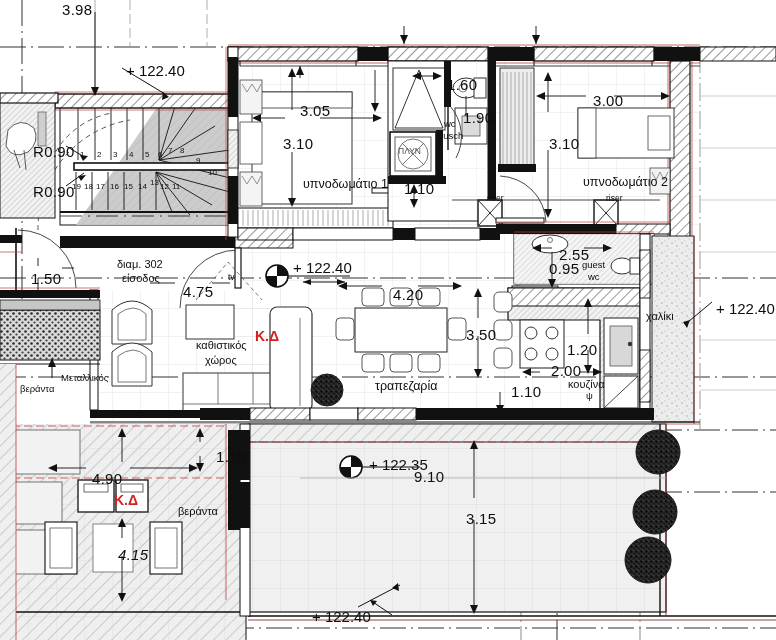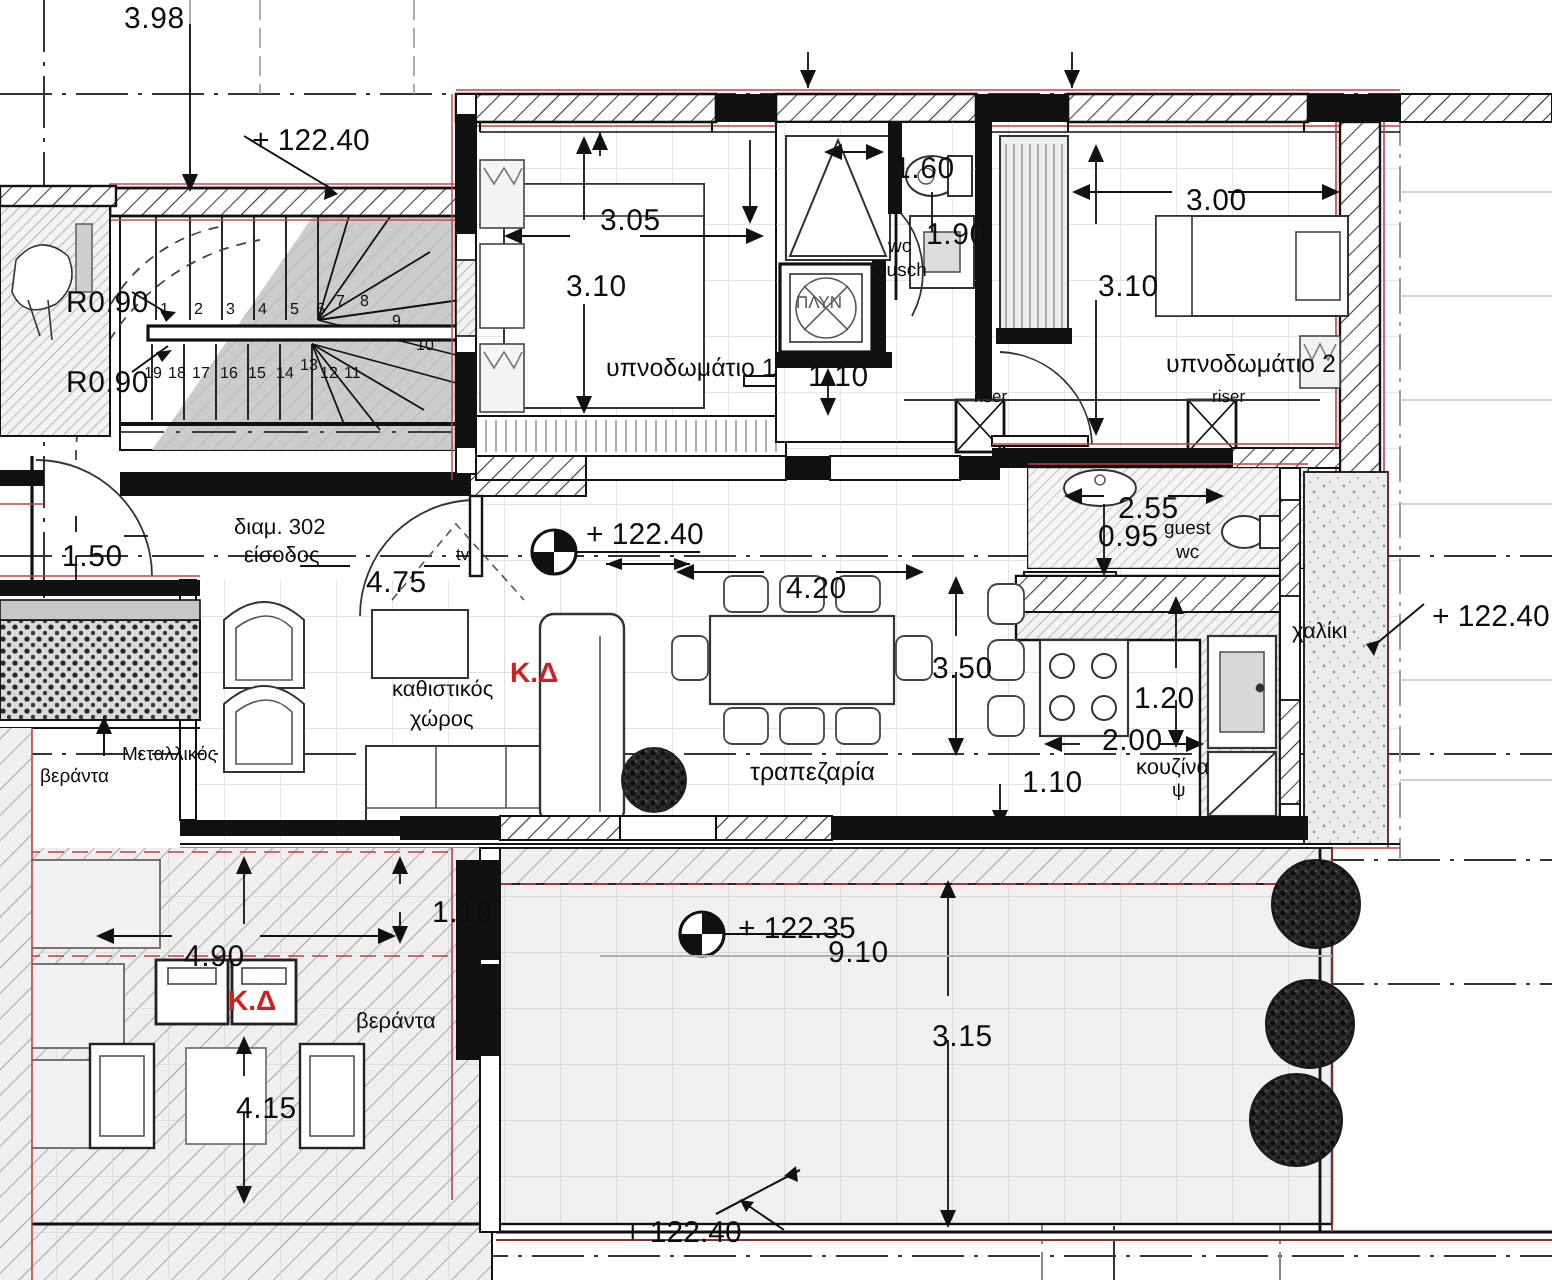--- a/index.html
+++ b/index.html
@@ -644,21 +644,21 @@
   <div class="lbl dim" style="left:549px;top:135px;">3.10</div>
   <div class="lbl dim" style="left:559px;top:246px;">2.55</div>
   <div class="lbl dim" style="left:549px;top:260px;">0.95</div>
   <div class="lbl dim" style="left:393px;top:286px;">4.20</div>
   <div class="lbl dim" style="left:466px;top:326px;">3.50</div>
   <div class="lbl dim" style="left:567px;top:341px;">1.20</div>
   <div class="lbl dim" style="left:551px;top:362px;">2.00</div>
   <div class="lbl dim" style="left:511px;top:383px;">1.10</div>
   <div class="lbl dim" style="left:216px;top:448px;">1.10</div>
   <div class="lbl dim" style="left:92px;top:470px;">4.90</div>
-  <div class="lbl dim" style="left:118px;top:546px;">4.15</div>
+  <div class="lbl dim" style="left:118px;top:546px;font-style:italic;">4.15</div>
   <div class="lbl dim" style="left:414px;top:468px;">9.10</div>
   <div class="lbl dim" style="left:466px;top:510px;">3.15</div>
 </div>
 
 <div>
   <div class="lbl dim" style="left:33px;top:143px;">R0.90</div>
   <div class="lbl dim" style="left:33px;top:183px;">R0.90</div>
 </div>
 
 <div>

